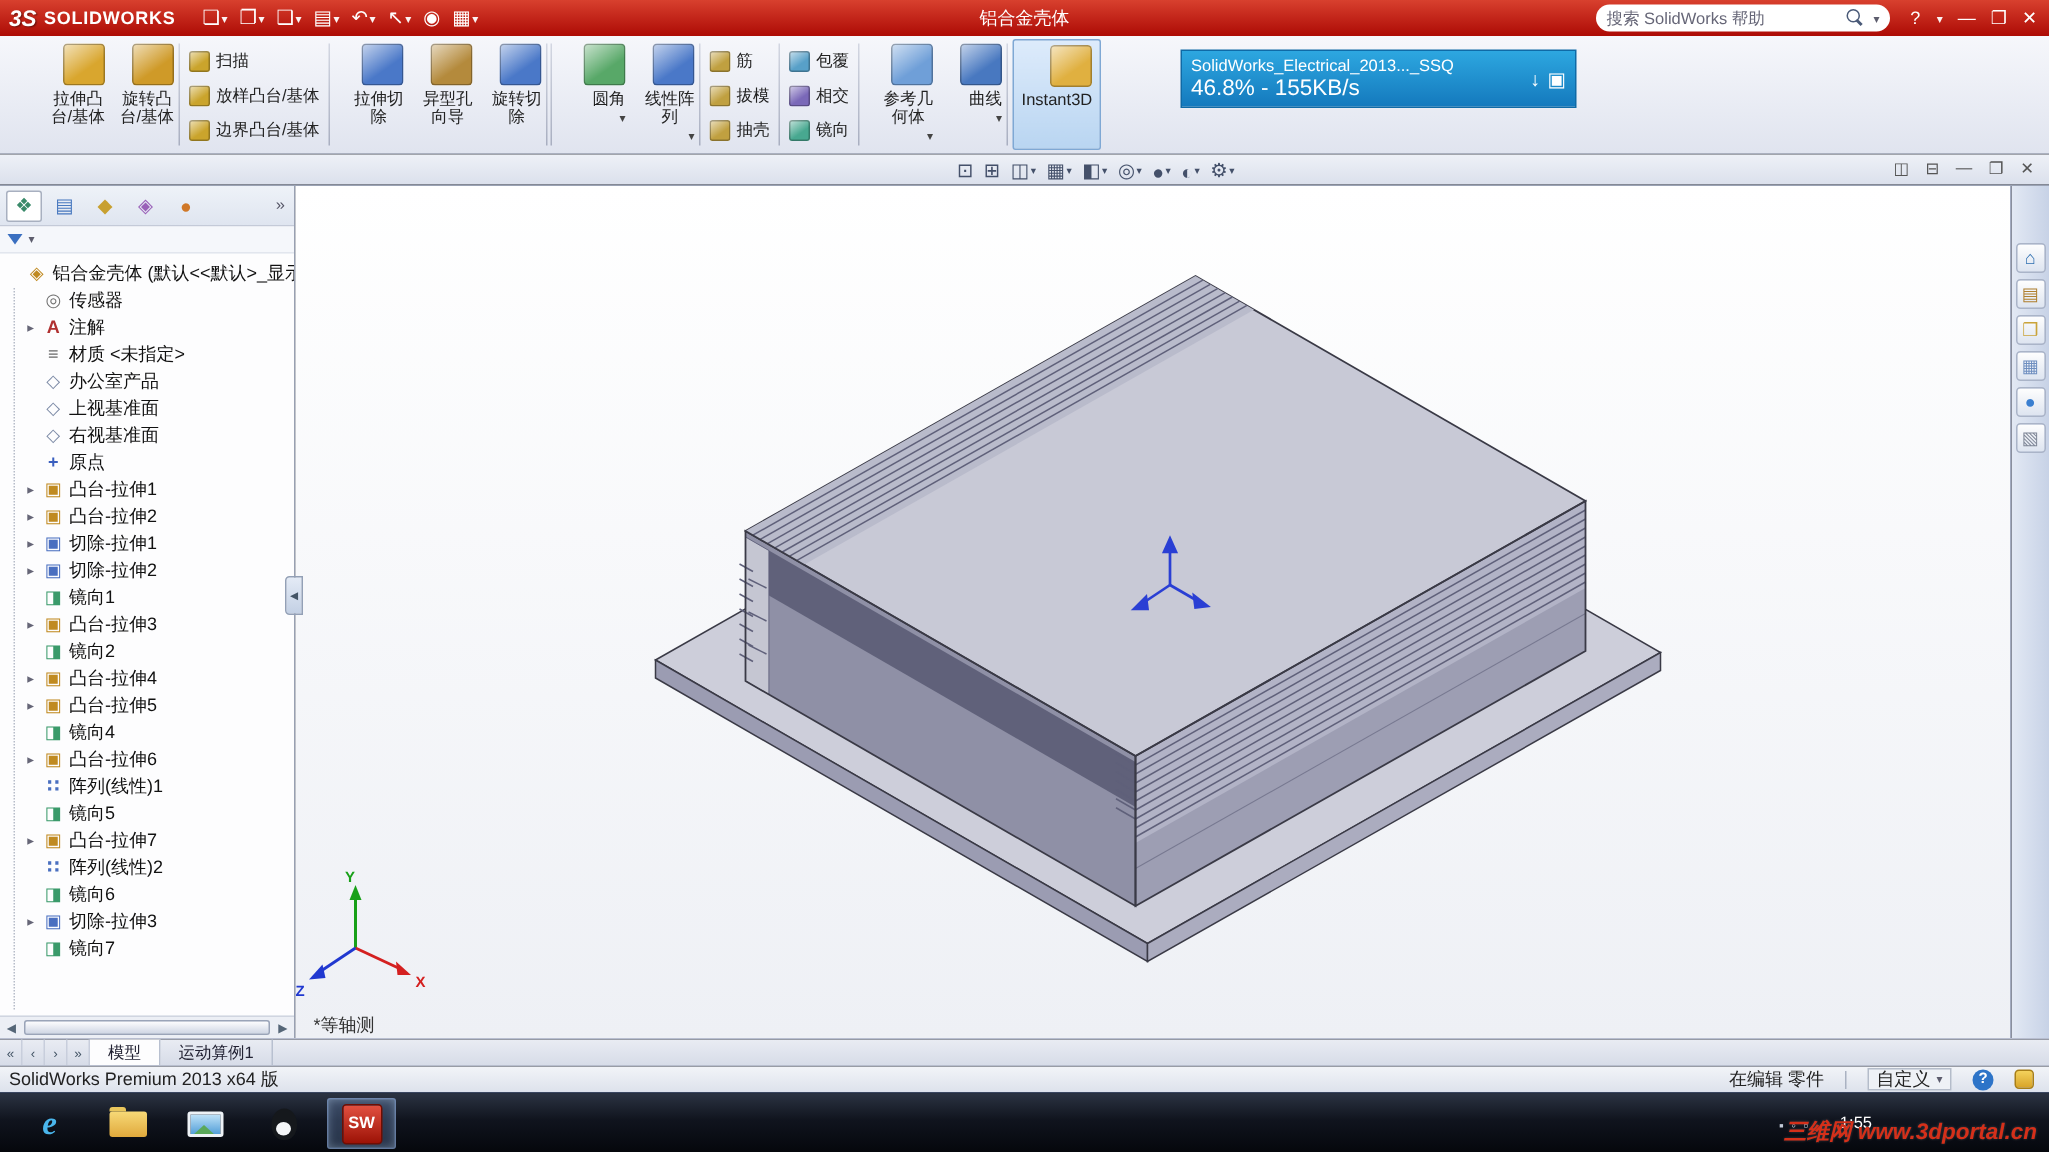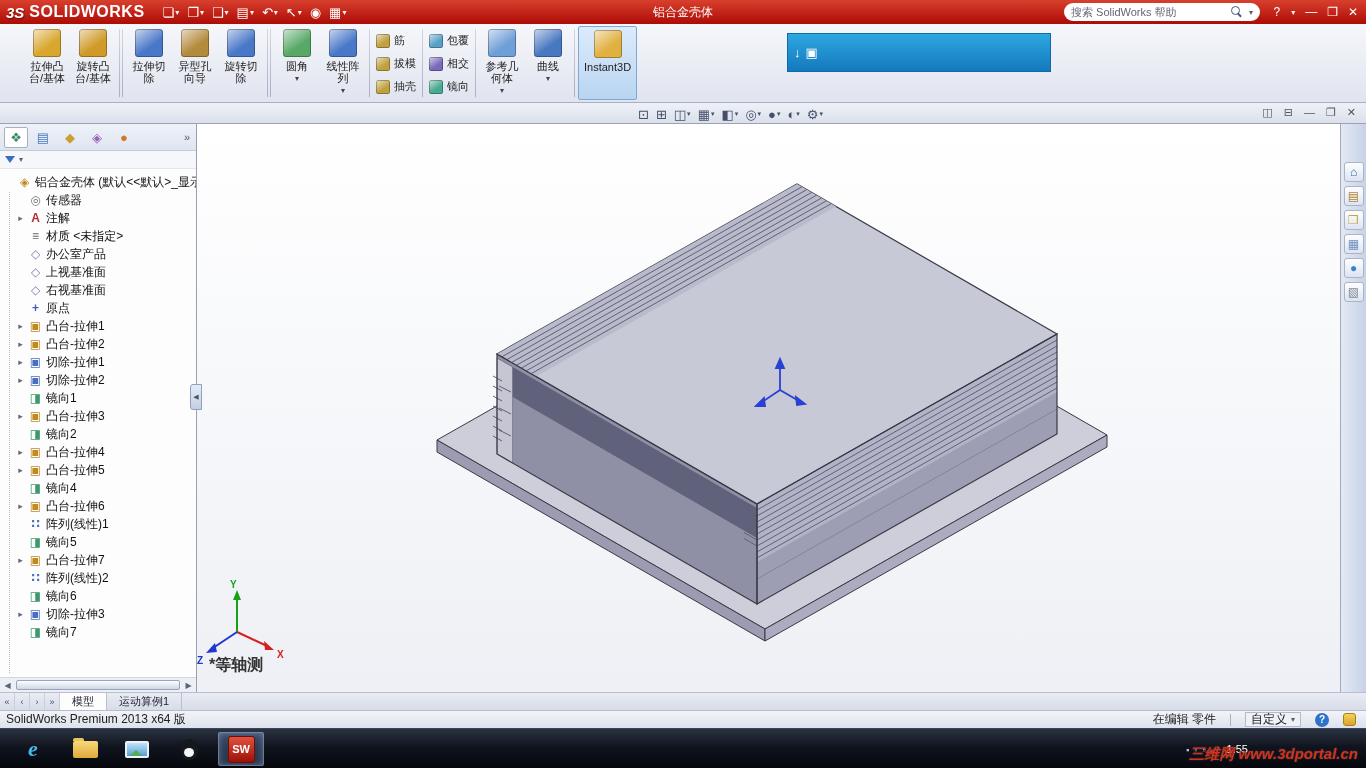--- a/index.html
+++ b/index.html
@@ -6,21 +6,21 @@
   html,body{width:1366px;height:768px;overflow:hidden}
   body{font-family:"Liberation Sans","DejaVu Sans",sans-serif;font-size:12px;background:#000;position:relative}
   .app{position:absolute;inset:0;width:1366px;height:768px}
 
   
   .titlebar{position:absolute;left:0;top:0;width:1366px;height:24px;
     background:linear-gradient(var(--title-red-1),var(--title-red-2));
     display:flex;align-items:center;padding:0 6px;color:#fff}
   .brand{display:flex;align-items:center;gap:5px;margin-right:14px}
   .logo3s{font-weight:bold;font-style:italic;font-size:15px;text-shadow:1px 1px 1px rgba(0,0,0,.4)}
-  .brandname{font-weight:bold;font-size:16px;letter-spacing:.5px}
+  .brandname{font-weight:bold;font-size:12px;letter-spacing:.5px}
   .qbtn{display:inline-flex;align-items:center;height:20px;padding:0 4px;cursor:default}
   .qglyph{font-size:13px;color:#fff}
   .qcaret{font-size:8px;margin-left:1px;opacity:.95}
   .doc-title{position:absolute;left:50%;transform:translateX(-50%);font-size:12px;color:#fff}
   .search{position:absolute;right:106px;top:3px;width:196px;height:18px;background:#fff;border-radius:9px;
     display:flex;align-items:center;padding:0 7px;color:#667;font-size:11px;gap:5px}
   .search-text{flex:1;white-space:nowrap;overflow:hidden}
   .mag{position:relative;width:12px;height:12px;flex:none}
   .mag::before{content:"";position:absolute;width:7px;height:7px;border:1.5px solid #4a5a78;border-radius:50%;left:0;top:0}
   .mag::after{content:"";position:absolute;width:5px;height:1.5px;background:#4a5a78;transform:rotate(45deg);left:6px;top:8px}
@@ -28,21 +28,21 @@
   .winbtns{position:absolute;right:8px;top:0;height:24px;display:flex;align-items:center;gap:10px;color:#fff;font-size:12px}
   .winbtns span{cursor:default}
 
   
   .ribbon{position:absolute;left:0;top:24px;width:1366px;height:79px;
     background:linear-gradient(#f6f7fb,#e0e4ef);border-bottom:1px solid #aab0bf;overflow:hidden}
   .rgroups{display:flex;align-items:stretch;height:100%;padding:2px 0 2px 22px}
   .rdiv{width:1px;background:linear-gradient(#d3d7e2,#a8aec0);margin:3px 1px;flex:none}
   .rgroup{display:flex;padding:0 2px;flex:none}
   .rgroup.stack{flex-direction:column;padding-top:3px}
-  .rbtn-large{width:46px;display:flex;flex-direction:column;align-items:center;padding-top:3px;
+  .rbtn-large{width:46px;display:flex;flex-direction:column;align-items:flex-end;padding-top:3px;
     font-size:11px;line-height:12px;text-align:center;color:#222;cursor:default}
   .rbtn-large.active{width:auto;min-width:50px;padding:3px 5px 0 5px;background:linear-gradient(#ddebfb,#b9d5f1);
     border:1px solid #7fa8d4;border-radius:2px}
   .ricon-l{width:28px;height:28px;border-radius:3px;margin-bottom:3px;flex:none;
     background-image:linear-gradient(145deg,rgba(255,255,255,.7),rgba(255,255,255,0) 60%);
     box-shadow:inset 0 0 0 1px rgba(0,0,0,.28)}
   .rbtn-small{display:flex;align-items:center;gap:4px;height:23px;padding:0 3px;font-size:11px;color:#222;white-space:nowrap;cursor:default}
   .ricon-s{width:14px;height:14px;border-radius:2px;flex:none;
     background-image:linear-gradient(145deg,rgba(255,255,255,.7),rgba(255,255,255,0) 60%);
     box-shadow:inset 0 0 0 1px rgba(0,0,0,.28)}
@@ -90,21 +90,21 @@
   .hbtn{width:15px;text-align:center;font-size:8px;color:#567;cursor:default}
   .hthumb{height:10px;background:linear-gradient(#fdfdfe,#cfd6e4);border:1px solid #9aa4b8;border-radius:2px;flex:1;margin:0 1px}
   .panel-collapse{position:absolute;left:190px;top:384px;width:12px;height:26px;z-index:20;
     background:linear-gradient(#e4ebf6,#c3d0e4);border:1px solid #93a0b6;border-radius:3px 0 0 3px;
     display:flex;align-items:center;justify-content:center;font-size:7px;color:#456;cursor:default}
 
   
   .viewport{position:absolute;left:197px;top:124px;width:1143px;height:568px;
     background:linear-gradient(#ffffff,#eef0f5);overflow:hidden}
   .viewport svg{position:absolute;left:0;top:0}
-  .view-label{position:absolute;left:12px;bottom:16px;font-size:16px;color:#333;font-weight:bold}
+  .view-label{position:absolute;left:12px;bottom:0;font-size:12px;color:#333;font-weight:normal}
 
   
   .taskpane{position:absolute;left:1340px;top:124px;width:26px;height:568px;
     background:linear-gradient(90deg,#e3e9f4,#c7d2e6);border-left:1px solid #a2aabf;padding-top:34px}
   .tp-icon{width:20px;height:20px;margin:4px auto;display:flex;align-items:center;justify-content:center;
     border-radius:3px;background:linear-gradient(#fefefe,#dde4f0);border:1px solid #aab4c8;font-size:12px;cursor:default}
 
   
   .bottombar{position:absolute;left:0;top:692px;width:1366px;height:18px;
     background:linear-gradient(#e9ecf3,#d7dce8);border-top:1px solid #b8bed0;display:flex;align-items:stretch;font-size:11px}
@@ -202,20 +202,34 @@
             <span class="rlabel">拉伸凸
 台/基体</span>
           </div>
           <div class="rbtn-large">
             <span class="ricon-l" style="background-color: rgb(207, 154, 40);"></span>
             <span class="rlabel">旋转凸
 台/基体</span>
           </div>
         </div>
         <span class="rdiv"></span>
+        <div class="rgroup stack">
+          <div class="rbtn-small">
+            <span class="ricon-s" style="background-color: rgb(202, 164, 44);"></span>
+            <span class="rlabel">扫描</span>
+          </div>
+          <div class="rbtn-small">
+            <span class="ricon-s" style="background-color: rgb(202, 164, 44);"></span>
+            <span class="rlabel">放样凸台/基体</span>
+          </div>
+          <div class="rbtn-small">
+            <span class="ricon-s" style="background-color: rgb(202, 164, 44);"></span>
+            <span class="rlabel">边界凸台/基体</span>
+          </div>
+        </div>
         <span class="rdiv"></span>
         <div class="rgroup large">
           <div class="rbtn-large">
             <span class="ricon-l" style="background-color: rgb(74, 120, 200);"></span>
             <span class="rlabel">拉伸切
 除</span>
           </div>
           <div class="rbtn-large">
             <span class="ricon-l" style="background-color: rgb(180, 138, 60);"></span>
             <span class="rlabel">异型孔
@@ -290,20 +304,24 @@
         <div class="rgroup large">
           <div class="rbtn-large active">
             <span class="ricon-l" style="background-color: rgb(224, 176, 64);"></span>
             <span class="rlabel">Instant3D</span>
           </div>
         </div>
       </div>
   </div>
 
   <div class="toast">
+    <div class="toast-text">
+      <div class="t1">SolidWorks_Electrical_2013..._SSQ</div>
+      <div class="t2">46.8% - 155KB/s</div>
+    </div>
     <div class="toast-icons">
       <span>↓</span>
       <span>▣</span>
     </div>
   </div>
 
   <div class="tabrow">
     <div class="viewtools" id="viewtools">
         <span class="vtool">
           <span class="vglyph">⊡</span>

